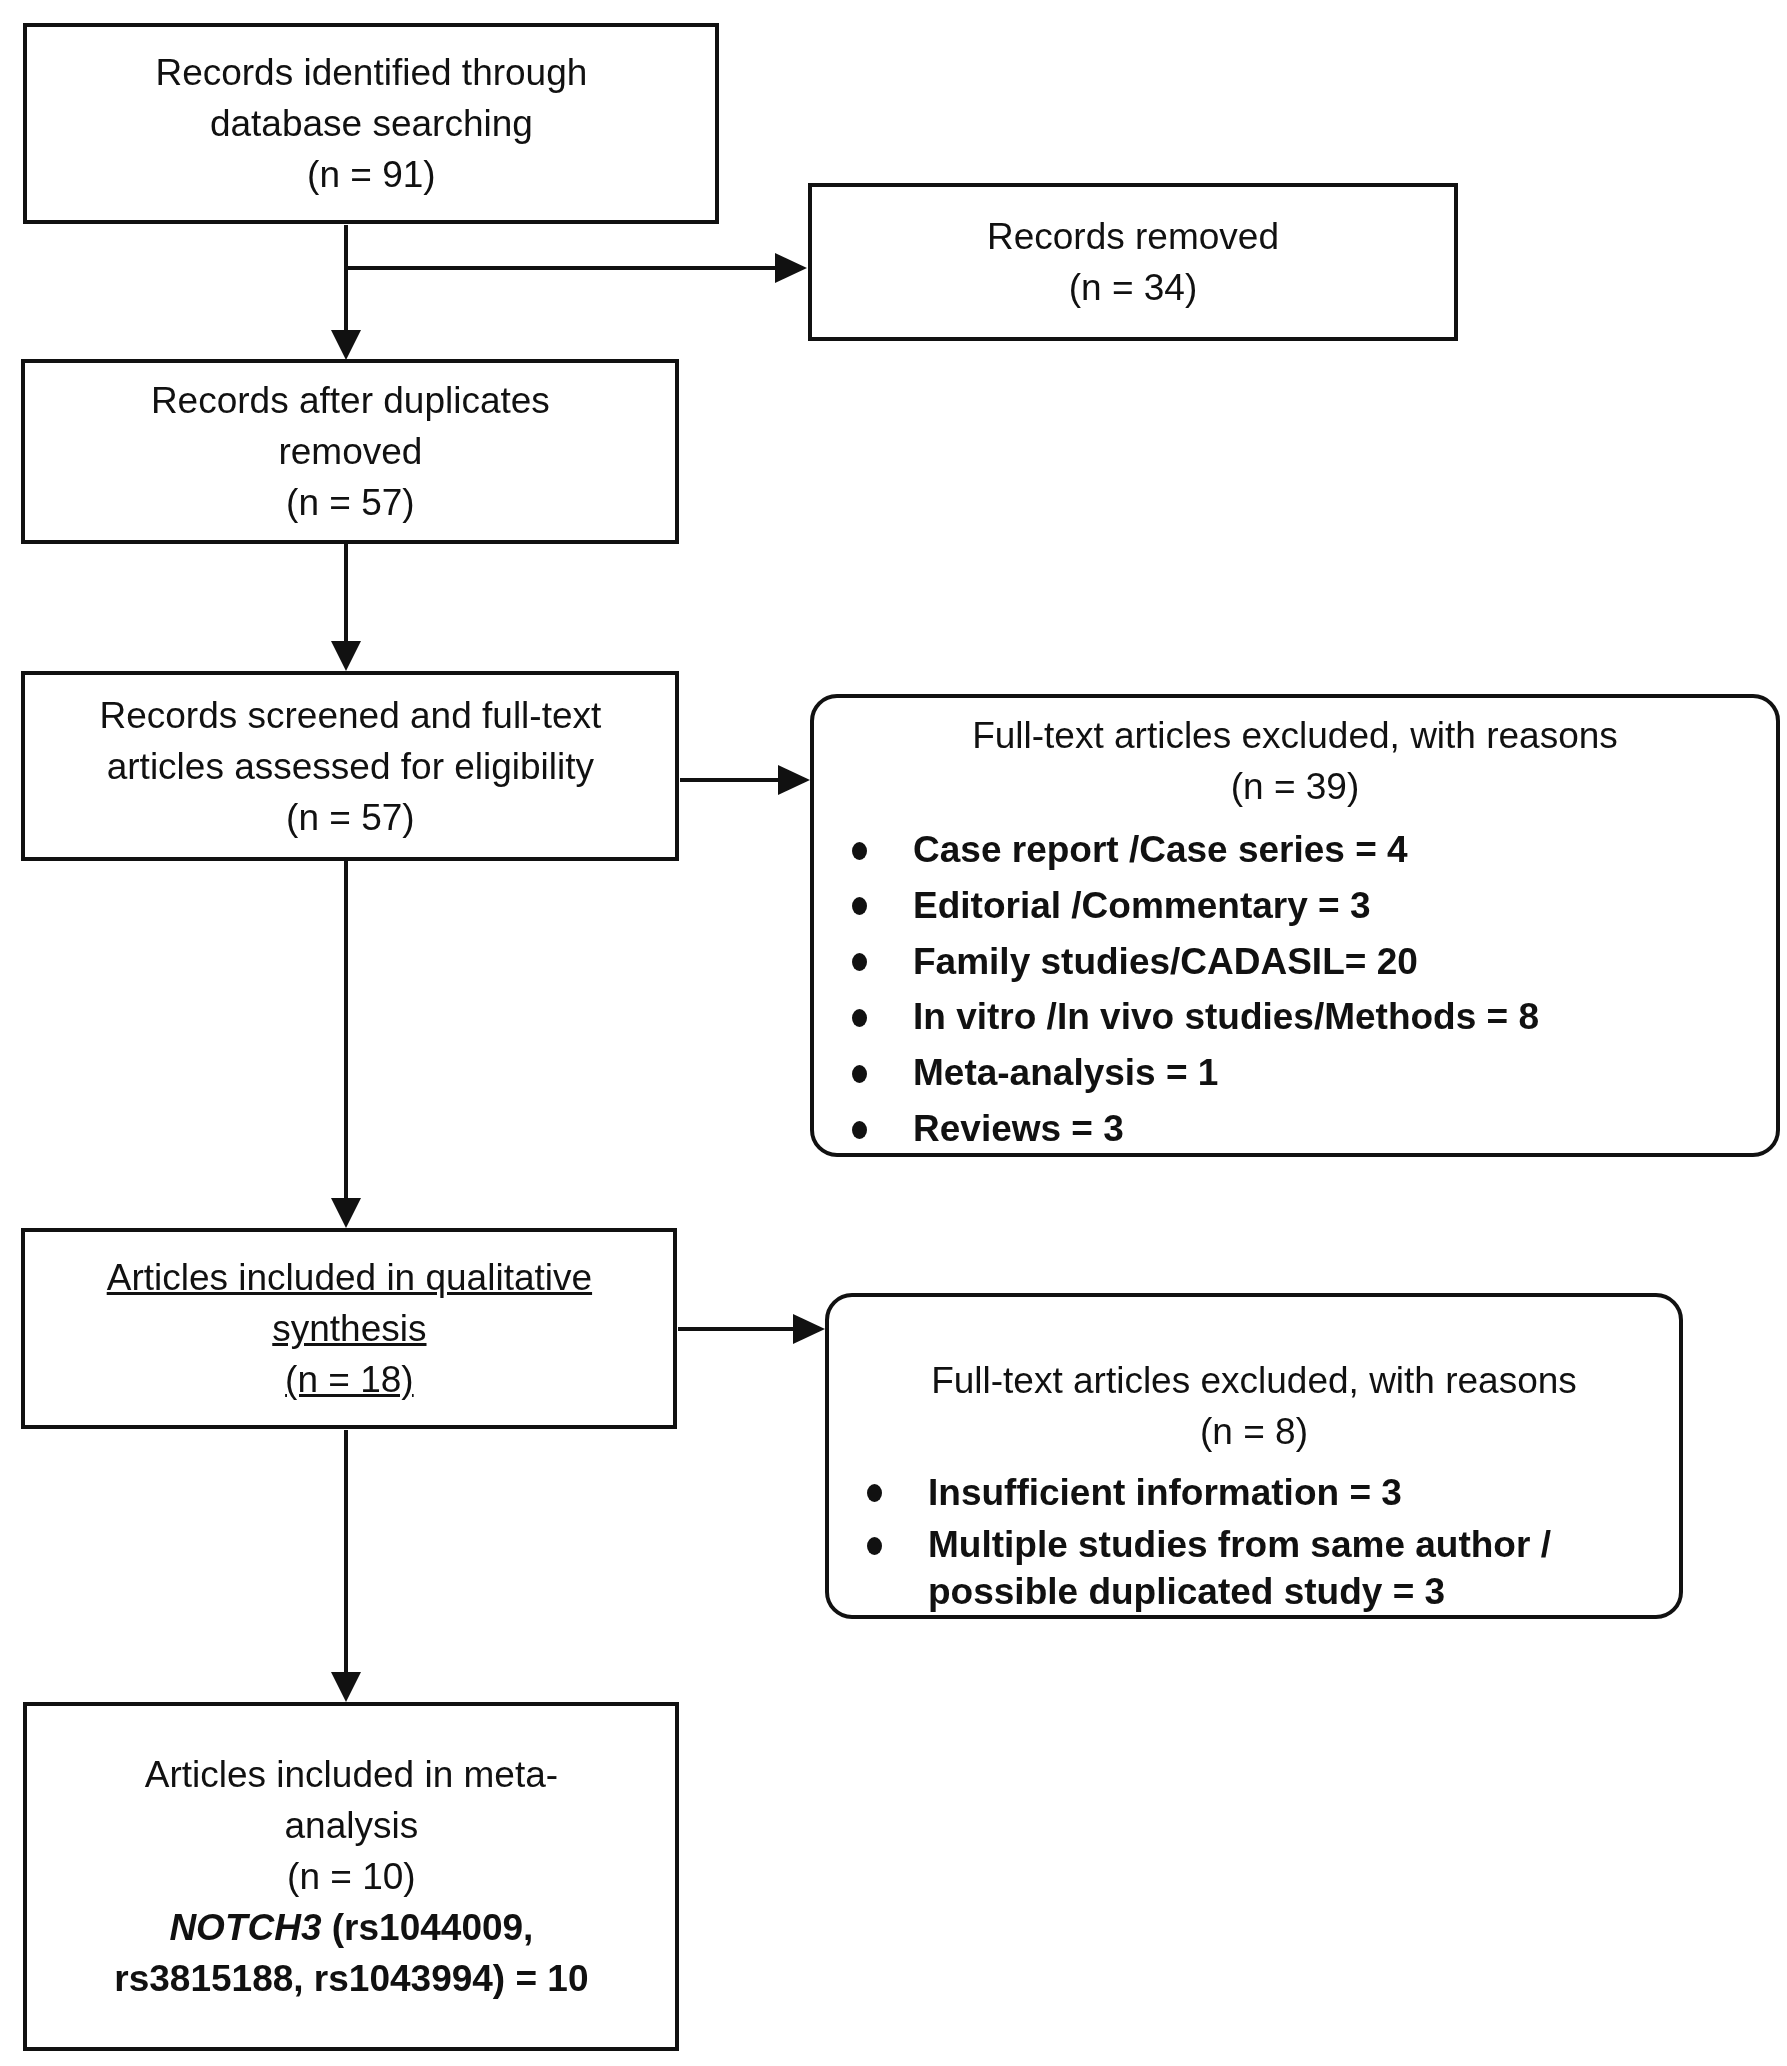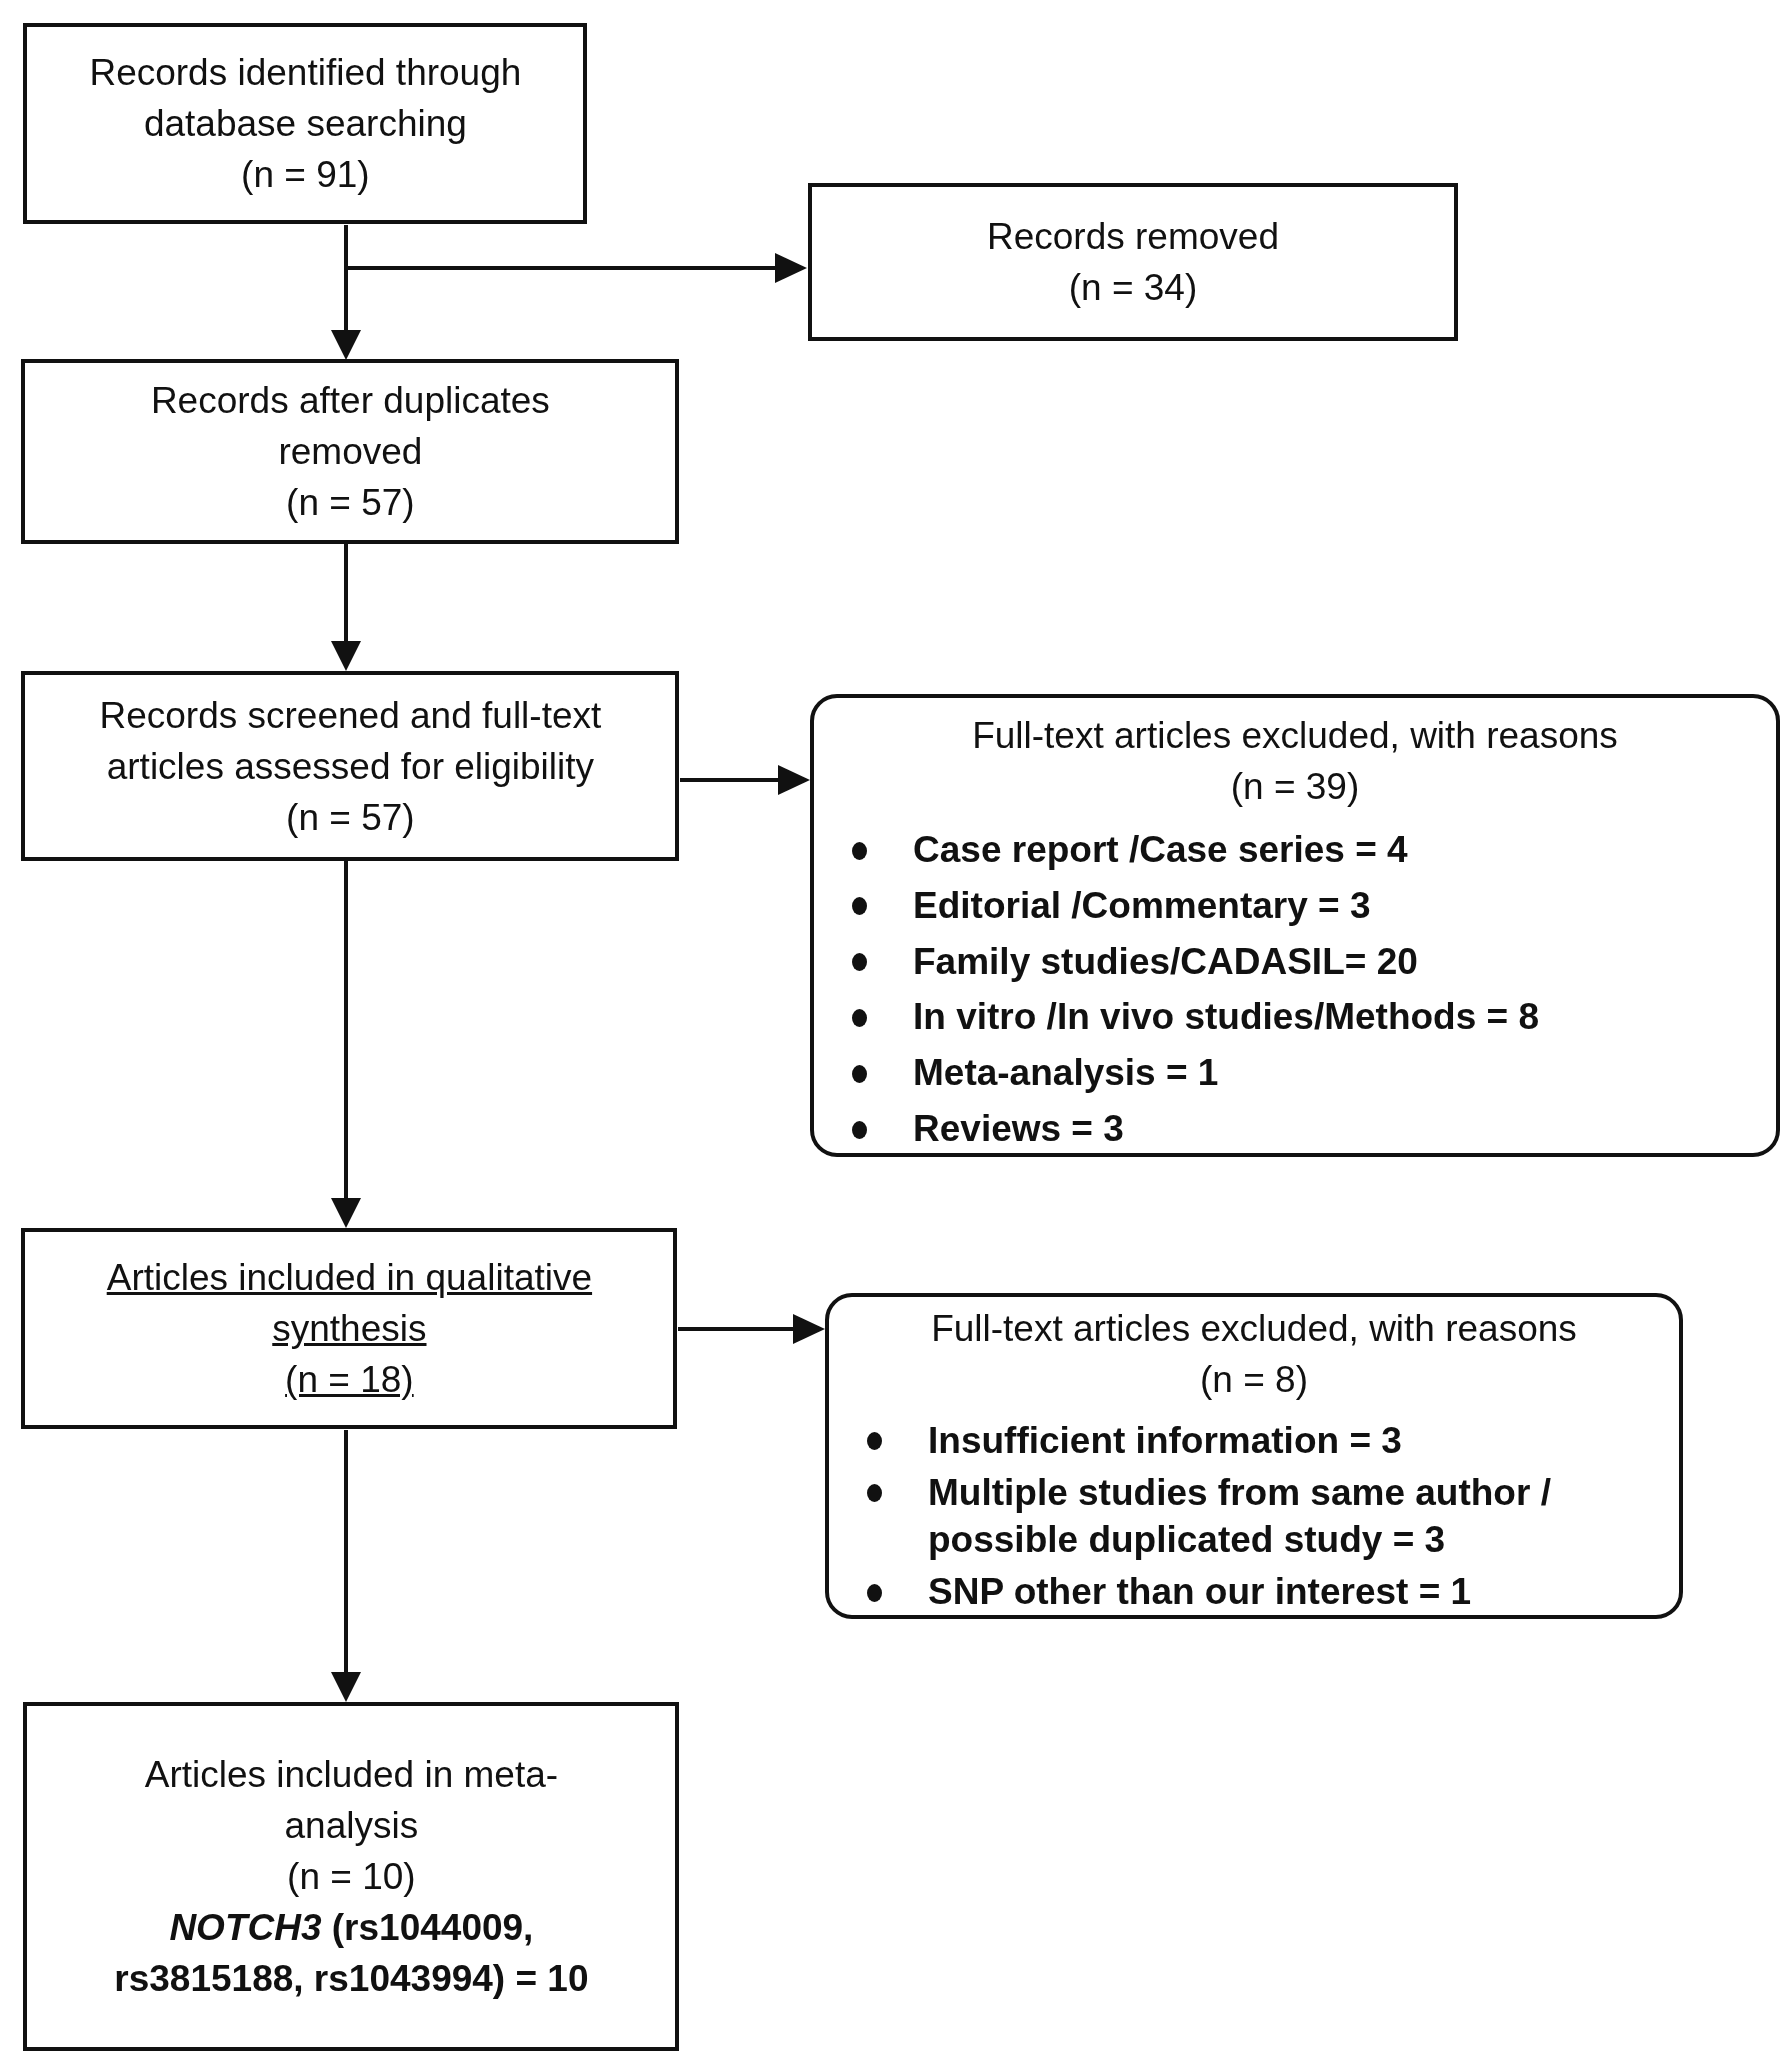--- a/index.html
+++ b/index.html
@@ -48,21 +48,21 @@
     border-right:15px solid transparent;
     border-top:30px solid var(--ink);
   }
   .arr-right{
     position:absolute;width:0;height:0;
     border-top:15px solid transparent;
     border-bottom:15px solid transparent;
     border-left:32.5px solid var(--ink);
   }
   
-  #box-identified {left:23.4px;  top:23.4px;   width:564px; height:201px;}
+  #box-identified {left:23.4px;  top:23.4px;   width:696px; height:201px;}
   #box-removed    {left:808px;top:183px;  width:650px; height:158px;}
   #box-deduped    {left:21.4px;  top:359px;  width:658px; height:185px;}
   #box-screened   {left:21.4px;  top:671px; width:658px; height:190px;}
   #box-excluded39 {left:810px;top:694px; width:970px; height:463px; padding-top:22px;}
   #box-qualitative{left:21.4px;  top:1228px; width:656px; height:201px;text-decoration:underline;}
   #box-excluded8  {left:825px;top:1293px; width:858px; height:326px; padding-top:19.5px;}
   #box-excluded8 .bullet{margin-top:5.2px;line-height:47px;}
   #box-meta       {left:23.4px;  top:1702px; width:656px; height:349px;}
 </style>
 </head>
@@ -111,21 +111,20 @@
     <div>synthesis</div>
     <div>(n = 18)</div>
   </div>
 
   <div class="fbox topalign" id="box-excluded8">
     <div class="hdr">Full-text articles excluded, with reasons</div>
     <div class="hdr">(n = 8)</div>
     <ul class="reasons">
       <li class="bullet"><span class="dot"></span><span>Insufficient information = 3</span></li>
       <li class="bullet"><span class="dot"></span><span>Multiple studies from same author / possible duplicated study = 3</span></li>
-      <li class="bullet"><span class="dot"></span><span>SNP other than our interest = 1</span></li>
     </ul>
   </div>
 
   <div class="fbox" id="box-meta">
     <div>Articles included in meta-</div>
     <div>analysis</div>
     <div>(n = 10)</div>
     <div class="bold"><span class="gene">NOTCH3</span><span> (rs1044009,</span></div>
     <div class="bold">rs3815188, rs1043994) = 10</div>
   </div>

